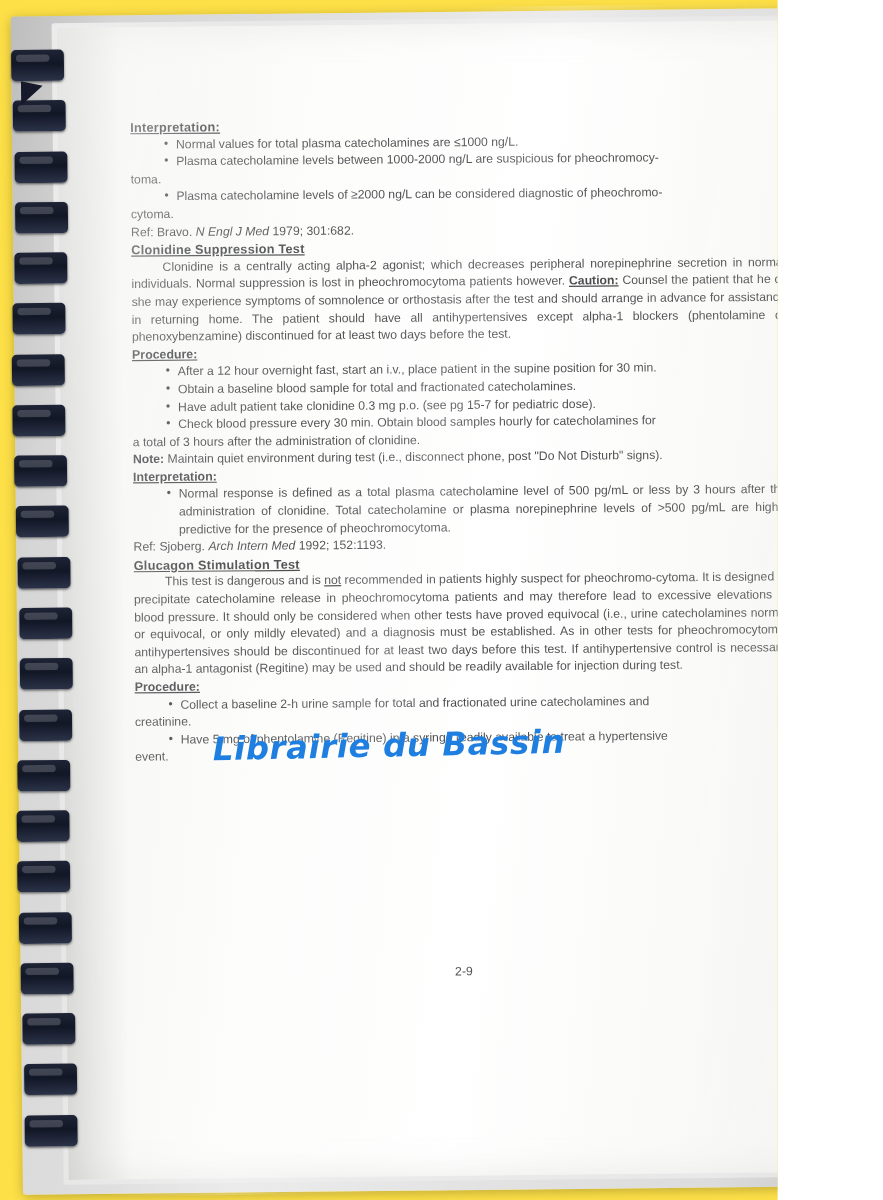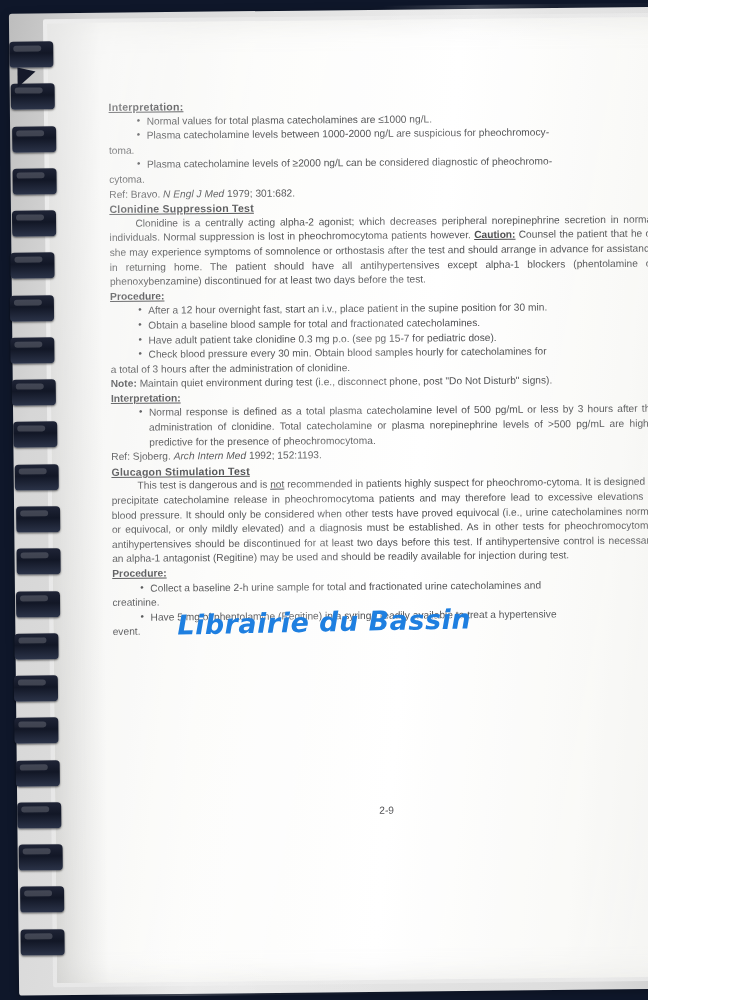--- a/index.html
+++ b/index.html
@@ -11,21 +11,21 @@
     width: 736px;
     height: 1000px;
     overflow: hidden;
     font-family: "Liberation Sans", sans-serif;
   }
 
   #photo {
     position: relative;
     width: 648px;
     height: 1000px;
-    background: #0f172a;
+    background: #fde047;
     overflow: hidden;
   }
 
   
   .book {
     position: absolute;
     left: 8px;
     top: 6px;
     width: 714px;
     height: 988px;

